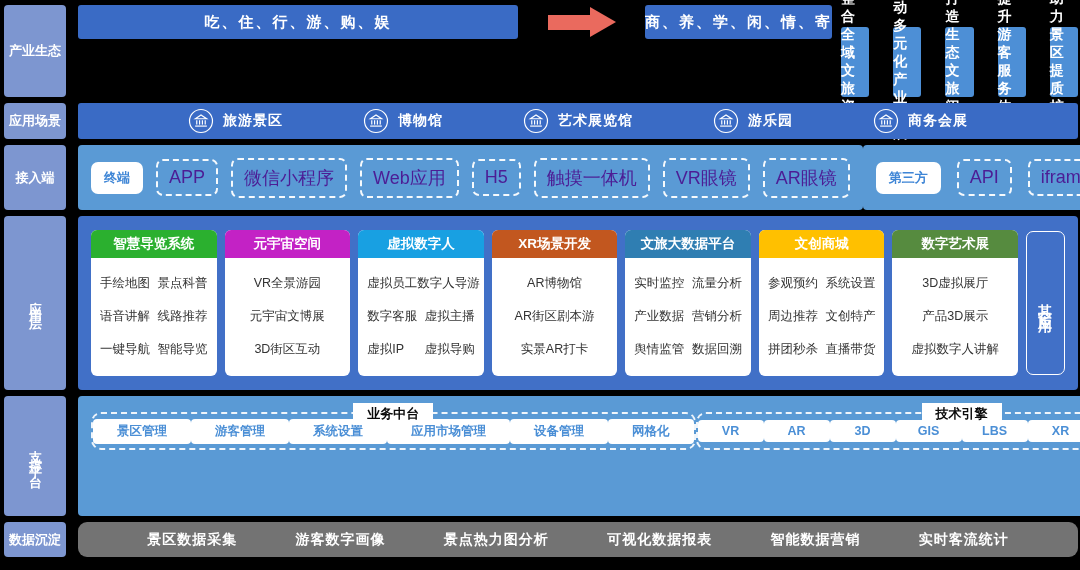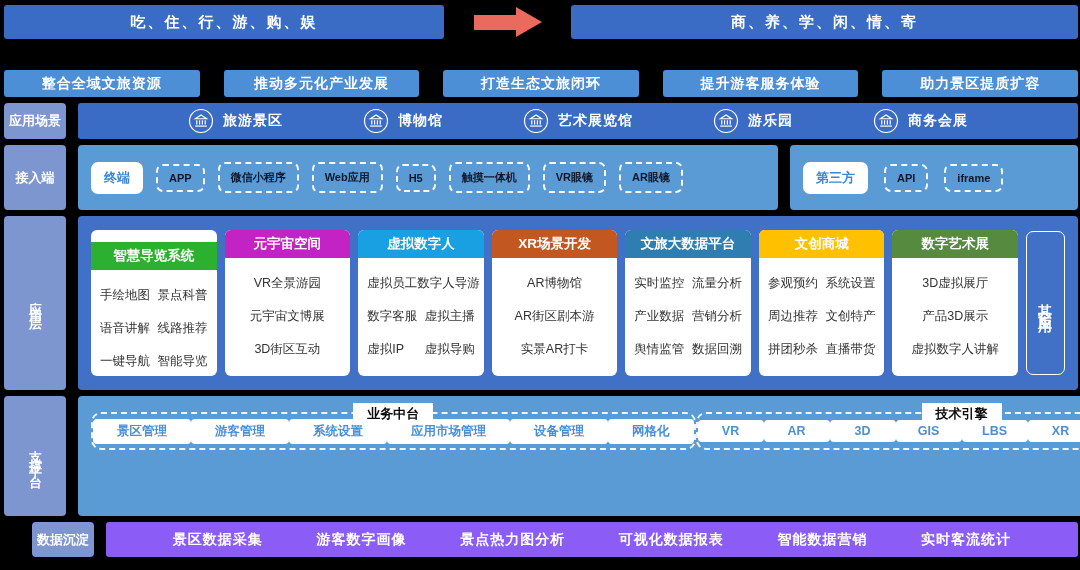--- a/index.html
+++ b/index.html
@@ -9,22 +9,22 @@
     display:flex;flex-direction:column;gap:6px;
     font-family:"Liberation Sans","DejaVu Sans",sans-serif;
   }
   .row{display:flex;gap:12px;min-height:0;}
   .side{
     flex:0 0 62px;background:#7d96d0;border-radius:4px;color:#fff;
     font-weight:bold;font-size:13px;display:flex;align-items:center;justify-content:center;
     text-align:center;
   }
   .side.vert span{writing-mode:vertical-rl;text-orientation:upright;letter-spacing:8px;}
-  .contentcol{flex:1;display:flex;flex-direction:column;gap:9px;min-width:0;}
-  .contentrow{flex:1;display:flex;gap:12px;min-width:0;}
+  .contentcol{flex:1;display:flex;flex-direction:row;gap:9px;min-width:0;}
+  .contentrow{flex:1;display:flex;gap:0;min-width:0;}
 
   
   .r1top{display:flex;height:34px;}
   .bar{
     background:#3a6bc5;border-radius:3px;color:#fff;font-weight:bold;font-size:15px;
     display:flex;align-items:center;justify-content:center;letter-spacing:2px;
   }
   .barleft{width:440px;}
   .barright{flex:1;}
   .arrowzone{width:127px;display:flex;align-items:center;justify-content:center;}
@@ -50,35 +50,35 @@
     background:#5a9ad5;border-radius:4px;display:flex;align-items:center;
     gap:13px;padding:0 13px;box-sizing:border-box;
   }
   .panel-terminal{flex:0 0 700px;}
   .panel-third{flex:1;gap:16px;}
   .pill-solid{
     background:#fff;color:#3f86d6;font-weight:bold;font-size:13px;
     padding:7px 13px;border-radius:7px;white-space:nowrap;
   }
   .pill-dash{
-    border:2px dashed rgba(255,255,255,.95);color:#0f172a;font-weight:bold;font-size:11px;
+    border:2px dashed rgba(255,255,255,.95);color:#4c1d95;font-weight:normal;font-size:18px;
     padding:6px 11px;border-radius:7px;white-space:nowrap;
   }
 
   
   .apppanel{
     flex:1;background:#4170c7;border-radius:4px;display:flex;gap:8px;
     padding:14px 13px;box-sizing:border-box;
   }
   .card{flex:1;display:flex;flex-direction:column;border-radius:6px;overflow:hidden;background:#fff;min-width:0;}
   .card-h{
     flex:0 0 28px;display:flex;align-items:center;justify-content:center;
     color:#fff;font-weight:bold;font-size:13.5px;white-space:nowrap;
   }
-  .hdr0{background:#2bb02f;margin-top:12px;} .hdr1{background:#c322c5;} .hdr2{background:#18a0e2;}
+  .hdr0{background:#2bb02f;} .hdr1{background:#c322c5;} .hdr2{background:#18a0e2;}
   .hdr3{background:#c2571f;} .hdr4{background:#2f7eb2;} .hdr5{background:#ffc000;}
   .hdr6{background:#568b3f;}
   .card-b{flex:1;display:flex;flex-direction:column;gap:16px;padding:17px 9px 8px;}
   .crow{display:flex;justify-content:space-between;font-size:12.5px;color:#333;white-space:nowrap;}
   .crow.single{justify-content:center;}
   .other{
     flex:0 0 37px;align-self:center;height:142px;border:1.5px solid #fff;border-radius:7px;
     color:#fff;font-weight:bold;font-size:14px;display:flex;align-items:center;justify-content:center;
   }
   .other span{writing-mode:vertical-rl;text-orientation:upright;letter-spacing:5px;}
@@ -99,31 +99,34 @@
   .dashitems{flex:1;display:flex;justify-content:space-around;align-items:center;}
   .wpill{
     background:#fff;color:#4b8fd6;font-weight:bold;font-size:12.5px;border-radius:4px;
     text-align:center;white-space:nowrap;
   }
   .bizpill{padding:4px 24px;}
   .techpill{padding:4px 0;min-width:66px;}
 
   
   .databar{
-    flex:1;background:#8b5cf6;border-radius:3px;display:flex;align-items:center;
+    flex:1;background:#737373;border-radius:9px;display:flex;align-items:center;
     justify-content:space-around;color:#fff;font-weight:bold;font-size:14px;
     letter-spacing:1px;padding:0 40px;
   }
 </style>
 </head>
 <body>
 
 <div class="canvas">
 
   <div class="row" style="height:92px;">
+    <div class="side">
+      <span>产业生态</span>
+    </div>
     <div class="contentcol">
       <div class="r1top">
         <div class="bar barleft">
           <span>吃、住、行、游、购、娱</span>
         </div>
         <div class="arrowzone">
           <div class="arrow">
             <div class="arrow-tail"></div>
             <div class="arrow-head"></div>
           </div>
@@ -387,21 +390,21 @@
           <span class="wpill techpill">GIS</span>
           <span class="wpill techpill">LBS</span>
           <span class="wpill techpill">XR</span>
           <span class="wpill techpill">AIGC</span>
           <span class="wpill techpill">BI</span>
         </div>
       </div>
     </div>
   </div>
 
-  <div class="row" style="height:35px;margin-left:28px;">
+  <div class="row" style="height:35px;">
     <div class="side">
       <span>数据沉淀</span>
     </div>
     <div class="databar">
       <span>景区数据采集</span>
       <span>游客数字画像</span>
       <span>景点热力图分析</span>
       <span>可视化数据报表</span>
       <span>智能数据营销</span>
       <span>实时客流统计</span>

